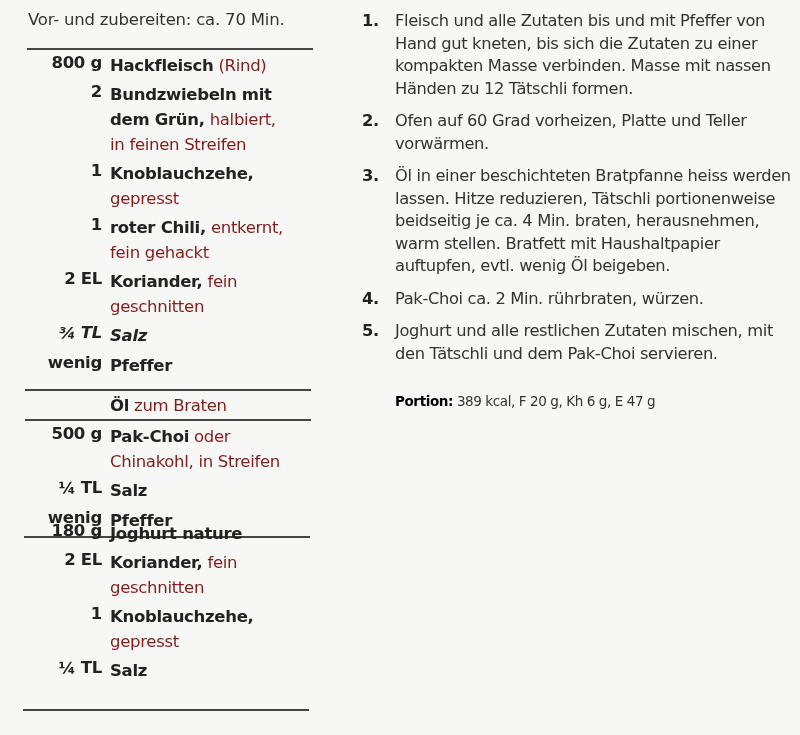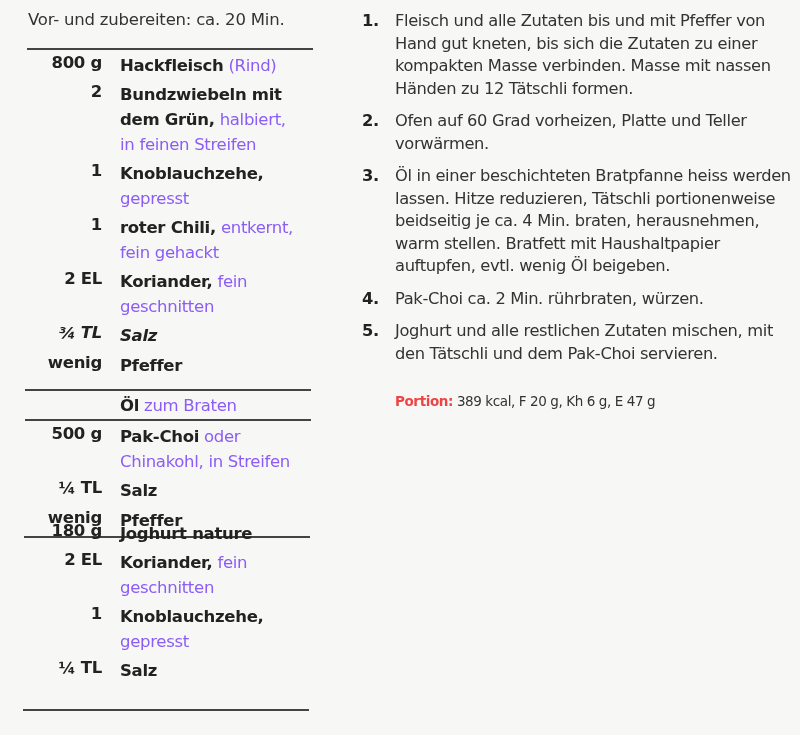--- a/index.html
+++ b/index.html
@@ -4,38 +4,38 @@
   <style>
     html, body { margin:0; padding:0; }
     body {
       width:800px; height:735px; background:#f7f7f5; position:relative; overflow:hidden;
       font-family:"DejaVu Sans", sans-serif; color:#222;
     }
     .prep { position:absolute; left:28px; top:10px; font-size:16.5px; color:#333; letter-spacing:-0.2px; }
     .rule { position:absolute; height:1.5px; background:#444; }
     .ing { position:absolute; left:24px; width:290px; font-size:16.5px; letter-spacing:-0.3px; }
     .ing .row { display:flex; }
-    .ing .amt { width:78px; text-align:right; font-weight:bold; padding-right:18px; flex:none; white-space:nowrap; }
+    .ing .amt { width:78px; text-align:right; font-weight:bold; padding-right:8px; flex:none; white-space:nowrap; }
     .ing .txt { flex:1; line-height:25px; }
     .ing .name { font-weight:bold; }
-    .ing .note { font-weight:normal; color:#8b5cf6; }
+    .ing .note { font-weight:normal; color:#7f1d1d; }
 
     .steps { position:absolute; left:362px; top:10px; width:430px; font-size:16.3px; letter-spacing:-0.35px; color:#333; }
     .step { display:flex; margin-bottom:10px; line-height:22.5px; }
     .step .num { width:33px; flex:none; font-weight:bold; color:#222; }
     .step .body { flex:1; }
     .tip { margin-left:33px; margin-top:-2px; line-height:22px; }
     .tip b { color:#222; }
     .portion { margin-left:33px; margin-top:28px; font-size:13.5px; letter-spacing:-0.4px; }
-    .portion b { color:#ef4444; }
+    .portion b { color:#000000; }
   </style>
 </head>
 <body>
 
-<div class="prep">Vor- und zubereiten: ca. 20 Min.</div>
+<div class="prep">Vor- und zubereiten: ca. 70 Min.</div>
 
 <div class="rule" style="left:27px;top:48px;width:286px;"></div>
 
 <div class="ing" style="top:53px;">
   <div class="row" style="margin-bottom:4px;">
     <span class="amt">800 g</span>
     <span class="txt"><span class="name">Hackfleisch</span><span class="note"> (Rind)</span></span>
   </div>
   <div class="row" style="margin-bottom:4px;">
     <span class="amt">2</span>

